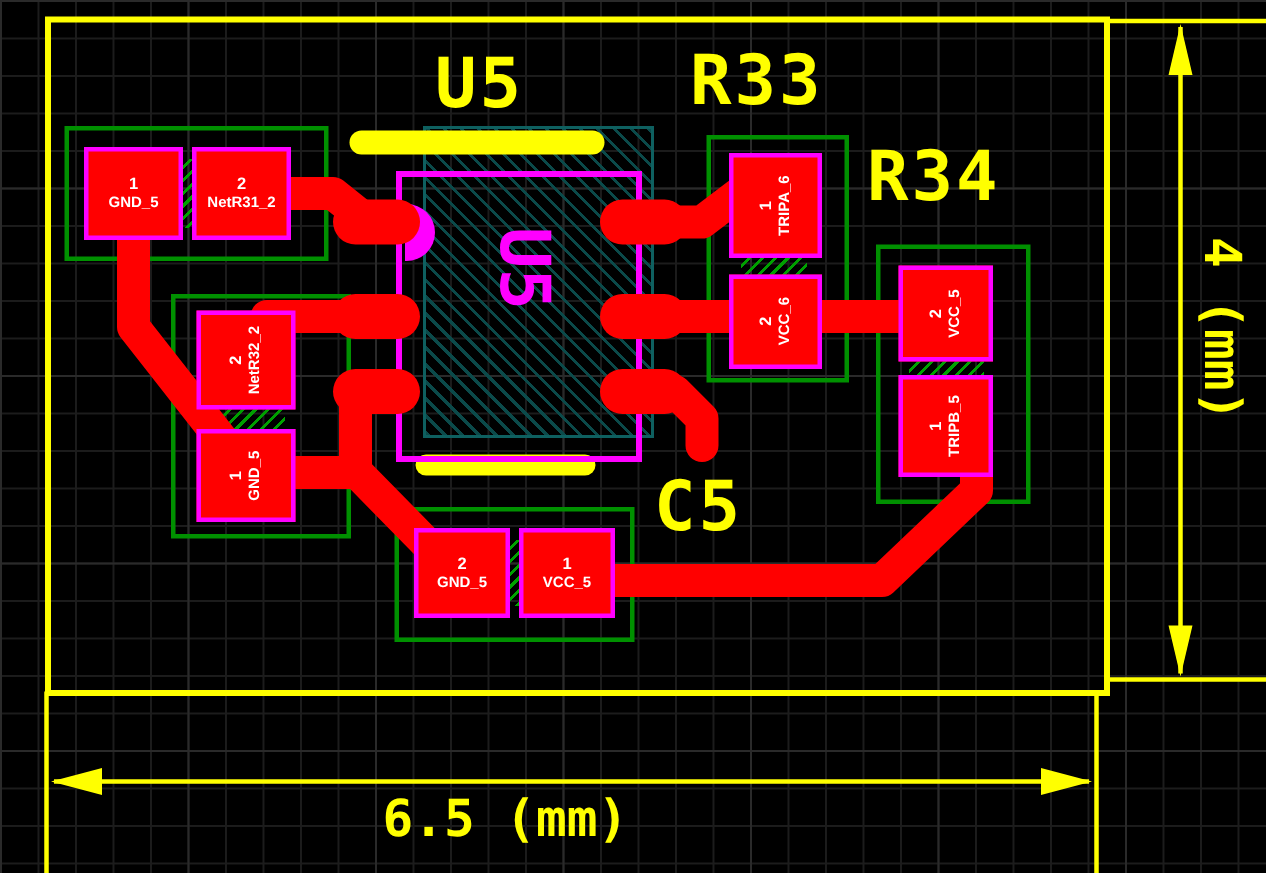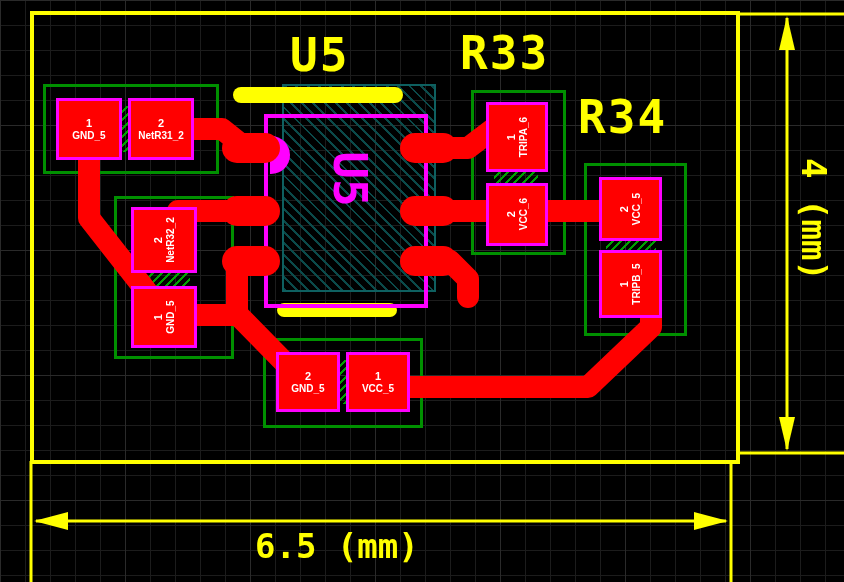--- a/index.html
+++ b/index.html
@@ -155,20 +155,21 @@
   <div class="abs pad" style="left:346px;top:352px;width:64px;height:60px;">
     <div class="pad-inner">
       <span>1</span>
       <span class="pad-net">VCC_5</span>
     </div>
   </div>
 
   <div class="abs des" style="left:290px;top:28px;">U5</div>
   <div class="abs des" style="left:460px;top:26px;">R33</div>
   <div class="abs des" style="left:578px;top:90px;">R34</div>
+  <div class="abs des" style="left:436px;top:310px;">C5</div>
 
   <svg class="dimlayer" width="844" height="582">
     <g stroke="#ffff00" stroke-width="3" fill="#ffff00">
       <line x1="31" y1="461" x2="31" y2="582"></line>
       <line x1="731" y1="461" x2="731" y2="582"></line>
       <line x1="36" y1="521" x2="726" y2="521"></line>
       <polygon points="34,521 68,512 68,530" stroke="none"></polygon>
       <polygon points="728,521 694,512 694,530" stroke="none"></polygon>
       <line x1="737" y1="14" x2="844" y2="14"></line>
       <line x1="737" y1="453" x2="844" y2="453"></line>

